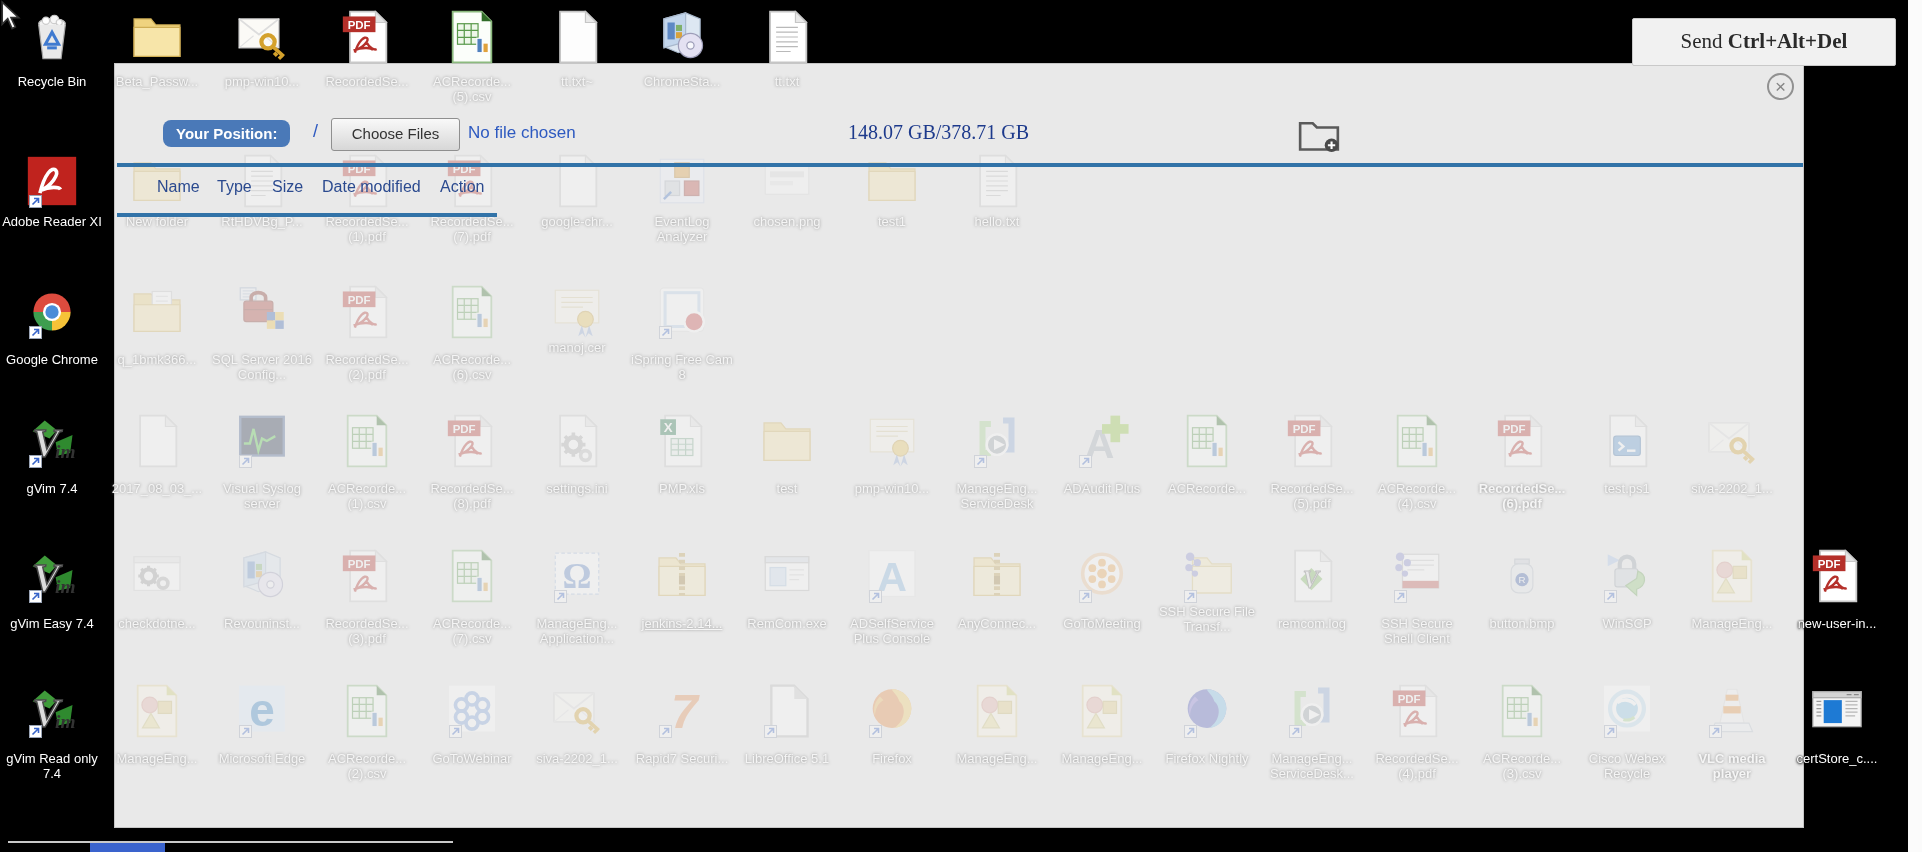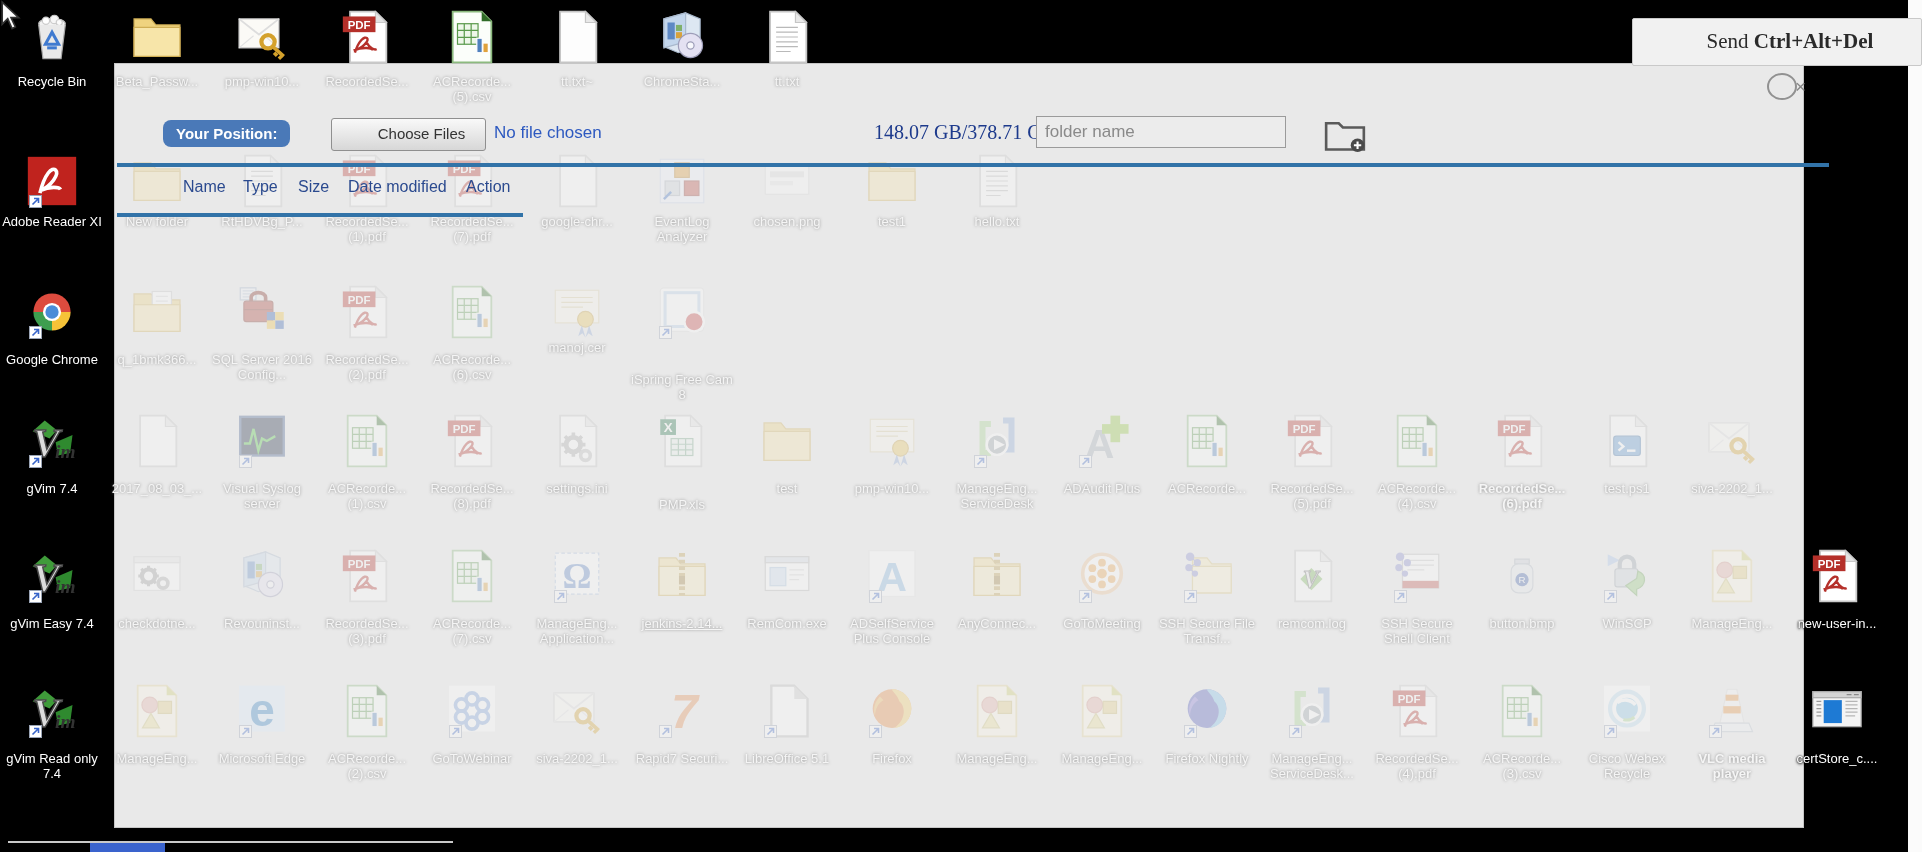--- a/index.html
+++ b/index.html
@@ -12,21 +12,21 @@
   .badge{position:absolute;left:6px;bottom:2px;width:13px;height:13px;}
   .il{position:absolute;left:0;width:104px;text-align:center;font-size:13px;line-height:15px;
       color:#fff;word-wrap:break-word;}
   .bright{z-index:5;} .top{z-index:4;} .ghost{z-index:3;}
   .bright .il{text-shadow:0 1px 3px #000,0 0 2px #000;text-align:center;}
   .ghost .ii{opacity:.3;}
   .ghost .il,.top .il{color:#f5f5f5;text-shadow:0 0 3px rgba(125,125,125,.85);}
   
   #dialog{position:absolute;left:114px;top:63px;width:1690px;height:765px;background:#e9e9e9;
           border:1px solid #c6c6c6;box-sizing:border-box;z-index:2;}
-  .chrome{position:absolute;z-index:4;padding-left:26px;}
+  .chrome{position:absolute;z-index:4;}
   #send-btn{left:1632px;top:18px;width:262px;height:46px;background:#f1f1f1;border:1px solid #c9c9c9;
             border-radius:2px;font-family:"Liberation Serif",serif;font-size:21px;color:#2a2a2a;
             text-align:center;line-height:44px;cursor:default;}
   #close-btn{left:1767px;top:73px;width:27px;height:27px;border:2px solid #919191;border-radius:50%;
              color:#868686;font-size:19px;line-height:24px;text-align:center;box-sizing:border-box;background:transparent;}
   #cursor{left:1764px;top:100px;width:22px;height:30px;z-index:9;}
   #position-chip{left:163px;top:120px;height:27px;line-height:27px;padding:0 13px;border-radius:8px;
                  background:#4a79b8;color:#fff;font-size:15px;font-weight:bold;}
   #path-sep{left:313px;top:121px;font-size:18px;color:#2d59c0;}
   #choose-btn{left:331px;top:118px;width:127px;height:31px;background:linear-gradient(#f9f9f9,#d7d7d7);
@@ -59,21 +59,20 @@
 
   <div id="dialog"></div>
 
   <div id="close-btn" class="chrome">×</div>
 
   <div id="position-chip" class="chrome">Your Position:</div>
   <div id="path-sep" class="chrome">/</div>
   <div id="choose-btn" class="chrome">Choose Files</div>
   <div id="nofile" class="chrome">No file chosen</div>
   <div id="storage" class="chrome">148.07 GB/378.71 GB</div>
-  <input id="folder-input" class="chrome" placeholder="folder name" style="">
   <div id="folder-plus" class="chrome">
     <svg viewBox="0 0 42 34">
         <path d="M3 6h12l4 4h20v21H3z" fill="none" stroke="#5a5a5a" stroke-width="2.5"></path>
         <circle cx="33" cy="27" r="6.5" fill="#4a4a4a"></circle>
         <path d="M33 23.5v7M29.5 27h7" stroke="#fff" stroke-width="2"></path>
       </svg>
   </div>
 
   <div id="line1" class="chrome blue-line"></div>
   <div class="chrome col-head" style="left:157px">Name</div>
@@ -429,21 +428,21 @@
           <rect x="10" y="8" width="28" height="28" fill="none" stroke="#b8d2ea" stroke-width="2.5"></rect>
           <circle cx="34" cy="32" r="8" fill="#c84040" stroke="#fff" stroke-width="2"></circle>
         </svg>
         <span class="badge">
           <svg viewBox="0 0 13 13">
             <rect x="0.5" y="0.5" width="12" height="12" fill="#fff" stroke="#9aa4b5"></rect>
             <path d="M3.5 9.5L9 4M5 3.5h4.5V8" fill="none" stroke="#3a66c9" stroke-width="1.6"></path>
           </svg>
         </span>
       </span>
-      <span class="il" style="top: 69px; margin-top: 20px;">iSpring Free Cam 8</span>
+      <span class="il" style="top: 69px;">iSpring Free Cam 8</span>
     </div>
     <div class="desktop-item ghost" style="left: 105px; top: 412px;">
       <span class="ii">
         <svg viewBox="0 0 48 48">
           <path d="M10 3h21l9 9v33H10z" fill="#fdfdfd" stroke="#c5c5c5" stroke-width="1.5"></path>
           <path d="M31 3l9 9h-9z" fill="#e8e8e8" stroke="#c5c5c5"></path>
         </svg>
       </span>
       <span class="il" style="top: 69px;">2017_08_03_...</span>
     </div>
@@ -503,21 +502,21 @@
       <span class="ii">
         <svg viewBox="0 0 48 48">
           <path d="M10 3h21l9 9v33H10z" fill="#fff" stroke="#c5c5c5" stroke-width="1.5"></path>
           <path d="M31 3l9 9h-9z" fill="#e8e8e8" stroke="#c5c5c5"></path>
           <rect x="6" y="6" width="13" height="13" fill="#1f7246"></rect>
           <text x="12.5" y="16.5" font-size="11" font-weight="bold" fill="#fff" text-anchor="middle" font-family="Liberation Sans,sans-serif">X</text>
           <rect x="15" y="22" width="18" height="14" fill="#eef5f0" stroke="#7aa98c"></rect>
           <path d="M15 26.7h18M15 31.3h18M21 22v14M27 22v14" stroke="#7aa98c"></path>
         </svg>
       </span>
-      <span class="il" style="top: 85px;">PMP.xls</span>
+      <span class="il" style="top: 69px;">PMP.xls</span>
     </div>
     <div class="desktop-item ghost" style="left: 735px; top: 412px;">
       <span class="ii">
         <svg viewBox="0 0 48 48">
           <path d="M5 9h14l4 5h20v26H5z" fill="#efd37f" stroke="#cfae55"></path>
           <path d="M5 16h38v24H5z" fill="#f7e5a9" stroke="#cfae55"></path>
         </svg>
       </span>
       <span class="il" style="top: 69px;">test</span>
     </div>
@@ -789,21 +788,21 @@
             <circle cx="14" cy="22" r="2.6"></circle>
           </g>
         </svg>
         <span class="badge">
           <svg viewBox="0 0 13 13">
             <rect x="0.5" y="0.5" width="12" height="12" fill="#fff" stroke="#9aa4b5"></rect>
             <path d="M3.5 9.5L9 4M5 3.5h4.5V8" fill="none" stroke="#3a66c9" stroke-width="1.6"></path>
           </svg>
         </span>
       </span>
-      <span class="il" style="top: 69px;">SSH Secure File Transf...</span>
+      <span class="il" style="top: 57px;">SSH Secure File Transf...</span>
     </div>
     <div class="desktop-item ghost" style="left: 1260px; top: 547px;">
       <span class="ii">
         <svg viewBox="0 0 48 48">
           <path d="M10 3h21l9 9v33H10z" fill="#fff" stroke="#c5c5c5" stroke-width="1.5"></path>
           <path d="M31 3l9 9h-9z" fill="#e8e8e8" stroke="#c5c5c5"></path>
           <rect x="17" y="20" width="13" height="13" transform="rotate(45 23.5 26.5)" fill="#7fba5e"></rect>
           <text x="23" y="34" font-size="20" font-weight="bold" font-style="italic" fill="#eee" stroke="#666" stroke-width="0.8" text-anchor="middle" font-family="Liberation Serif,serif">V</text>
         </svg>
       </span>

